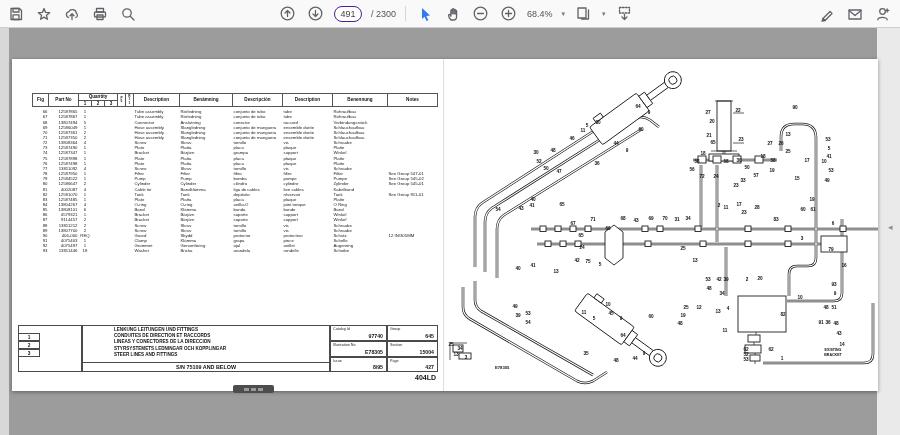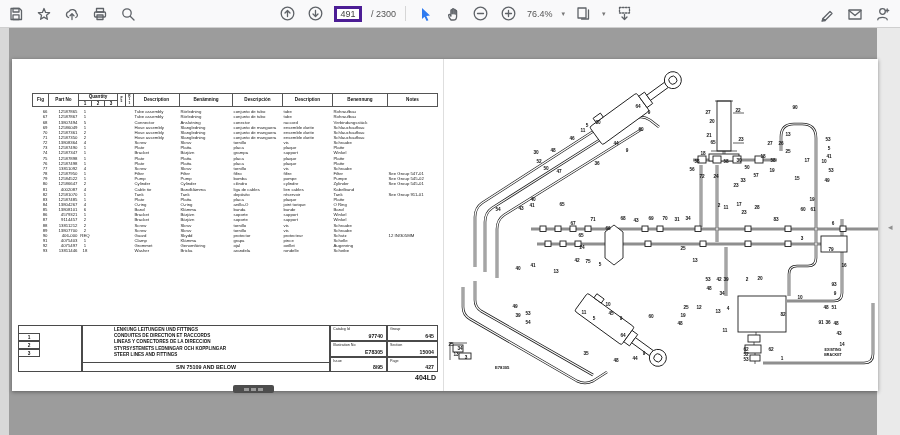--- a/index.html
+++ b/index.html
@@ -7,21 +7,21 @@
   .screen { position:relative; width:900px; height:435px; overflow:hidden; background:#9c9c9c; }
 
   
   .toolbar { position:absolute; left:0; top:0; width:900px; height:28px; background:#f9f9fa;
              border-bottom:1px solid #cfcfcf; z-index:30; }
   .tgroup { position:absolute; top:0; height:27px; display:flex; align-items:center; gap:9px; }
   .tbtn { width:19px; height:19px; display:flex; align-items:center; justify-content:center; border-radius:3px; }
   .tbtn svg { display:block; }
   .ico { stroke:#5f6368; fill:none; stroke-width:1.3; stroke-linecap:round; stroke-linejoin:round; }
   .sep { width:1px; height:15px; background:#d6d6d6; }
-  .pagebox { min-width:28px; height:16px; border:3px solid #4c1d95; border-radius:0; background:#fff;
+  .pagebox { min-width:28px; height:16px; border:1px solid #4c1d95; border-radius:8px; background:#fff;
              font-size:9px; color:#444; display:flex; align-items:center; justify-content:center; padding:0 3px; }
   .ttext { font-size:9px; color:#555; }
   .caret { font-size:7px; color:#777; }
 
   
   .rail-left  { position:absolute; left:0; top:28px; width:9px;  height:407px; background:#d8d8d8; }
   .rail-right { position:absolute; left:877px; top:28px; width:23px; height:407px; background:#eaeaea; }
   .rail-arrow { position:absolute; left:11px; top:194px; font-size:9px; color:#8f8f8f; }
 
   .page-spread { position:absolute; left:12px; top:59px; width:866px; height:332px; background:#ffffff;
@@ -141,21 +141,21 @@
           <circle cx="8.5" cy="8.5" r="6.3"></circle>
             <path d="M5.5 8.5 H11.5"></path>
         </svg>
       </div>
       <div class="tbtn">
         <svg width="17" height="17" viewBox="0 0 17 17" class="ico">
           <circle cx="8.5" cy="8.5" r="6.3"></circle>
             <path d="M5.5 8.5 H11.5 M8.5 5.5 V11.5"></path>
         </svg>
       </div>
-      <span class="ttext">76.4%</span>
+      <span class="ttext">68.4%</span>
       <span class="caret">▾</span>
       <div class="tbtn">
         <svg width="17" height="17" viewBox="0 0 17 17" class="ico">
           <rect x="3" y="3" width="8" height="10"></rect>
             <path d="M13.5 5 V14 H6.5"></path>
         </svg>
       </div>
       <span class="caret">▾</span>
       <div class="tbtn">
         <svg width="17" height="17" viewBox="0 0 17 17" class="ico">

